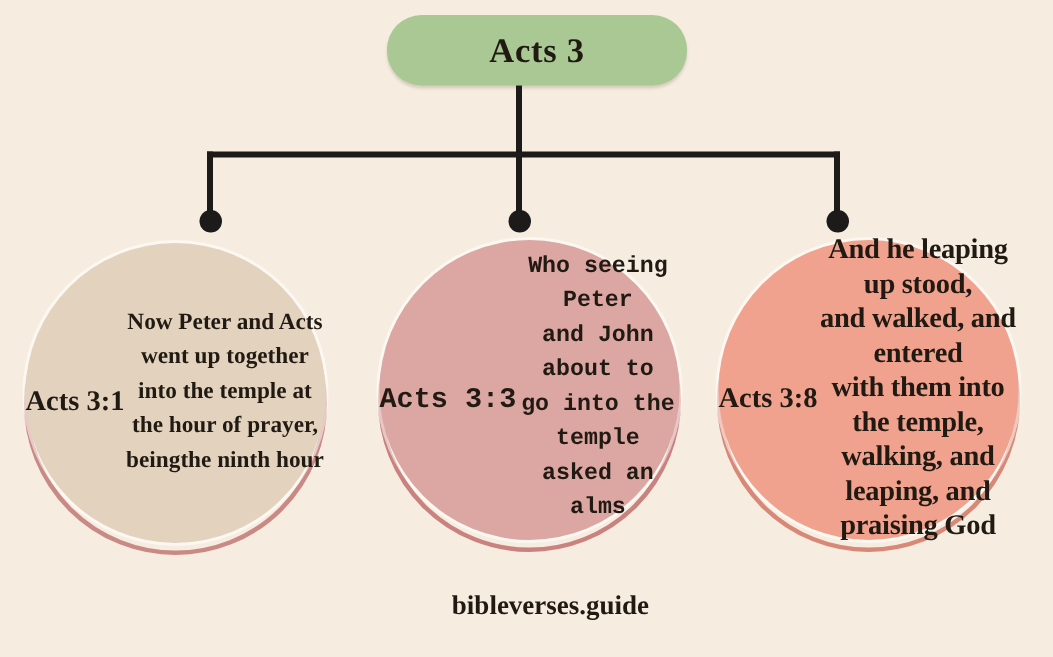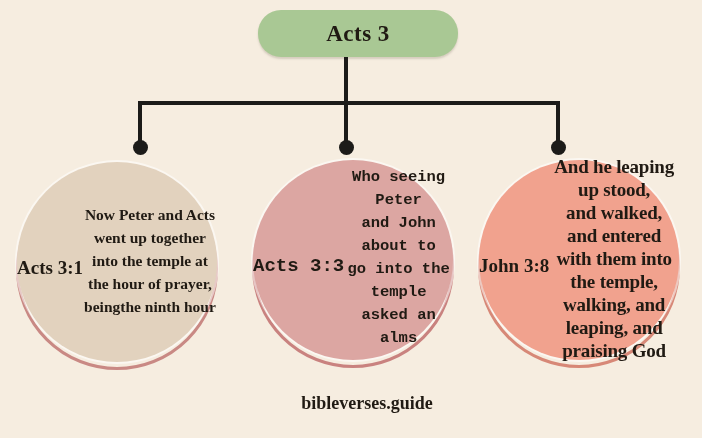--- a/index.html
+++ b/index.html
@@ -138,21 +138,21 @@
 go into the temple
 asked an alms</div>
       </div>
     </div>
   </div>
 
   <div class="node node-acts-3-8" style="left:479px; top:160px;">
     <div class="circle-ring" style="border-color: rgb(215, 136, 119);"></div>
     <div class="circle-fill" style="background-color: rgb(241, 162, 142);"></div>
     <div class="node-content">
-      <div class="node-title">John 3:8</div>
+      <div class="node-title">Acts 3:8</div>
       <div class="node-body-wrap">
         <div class="node-body">And he leaping up stood,
 and walked, and entered
 with them into the temple,
 walking, and leaping, and
 praising God</div>
       </div>
     </div>
   </div>
 

